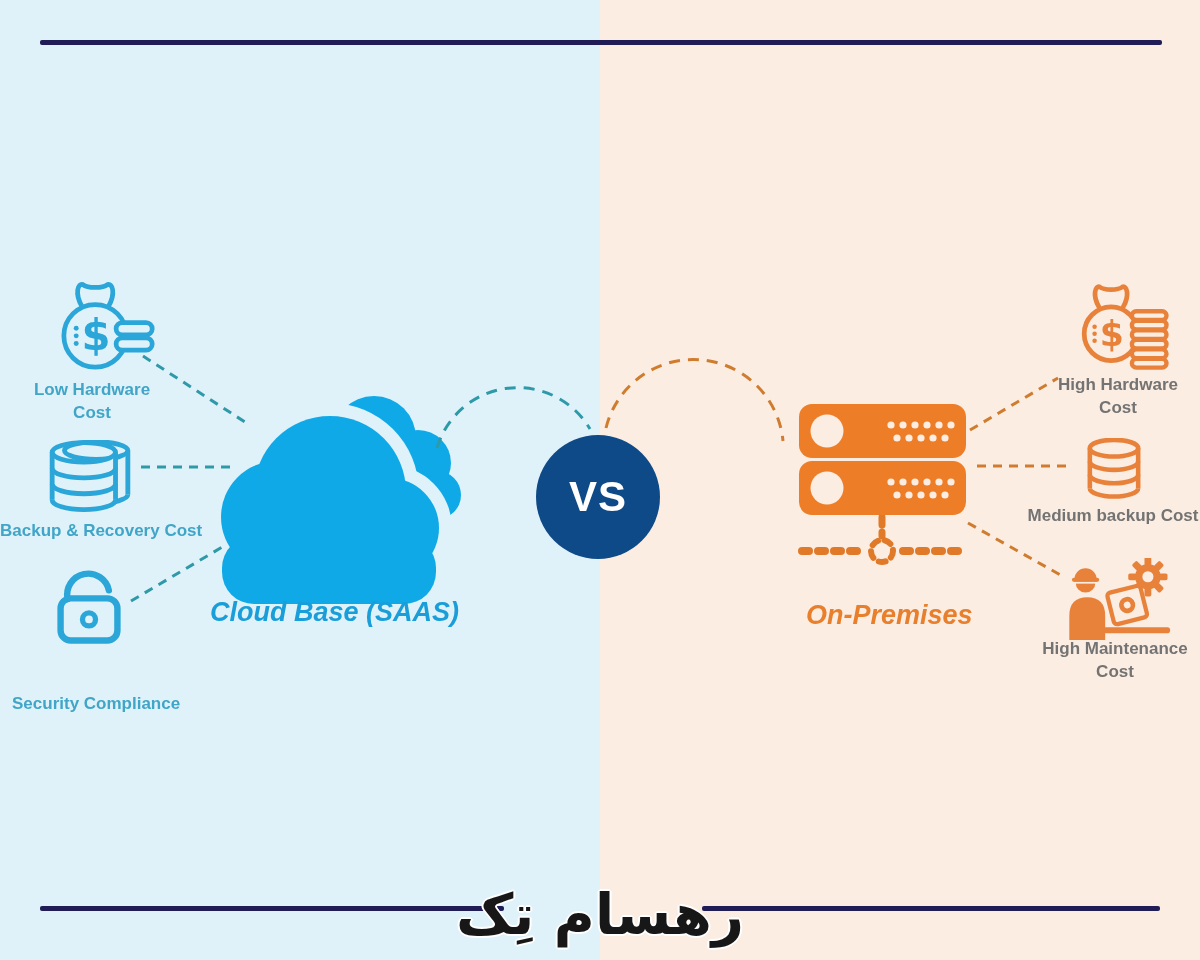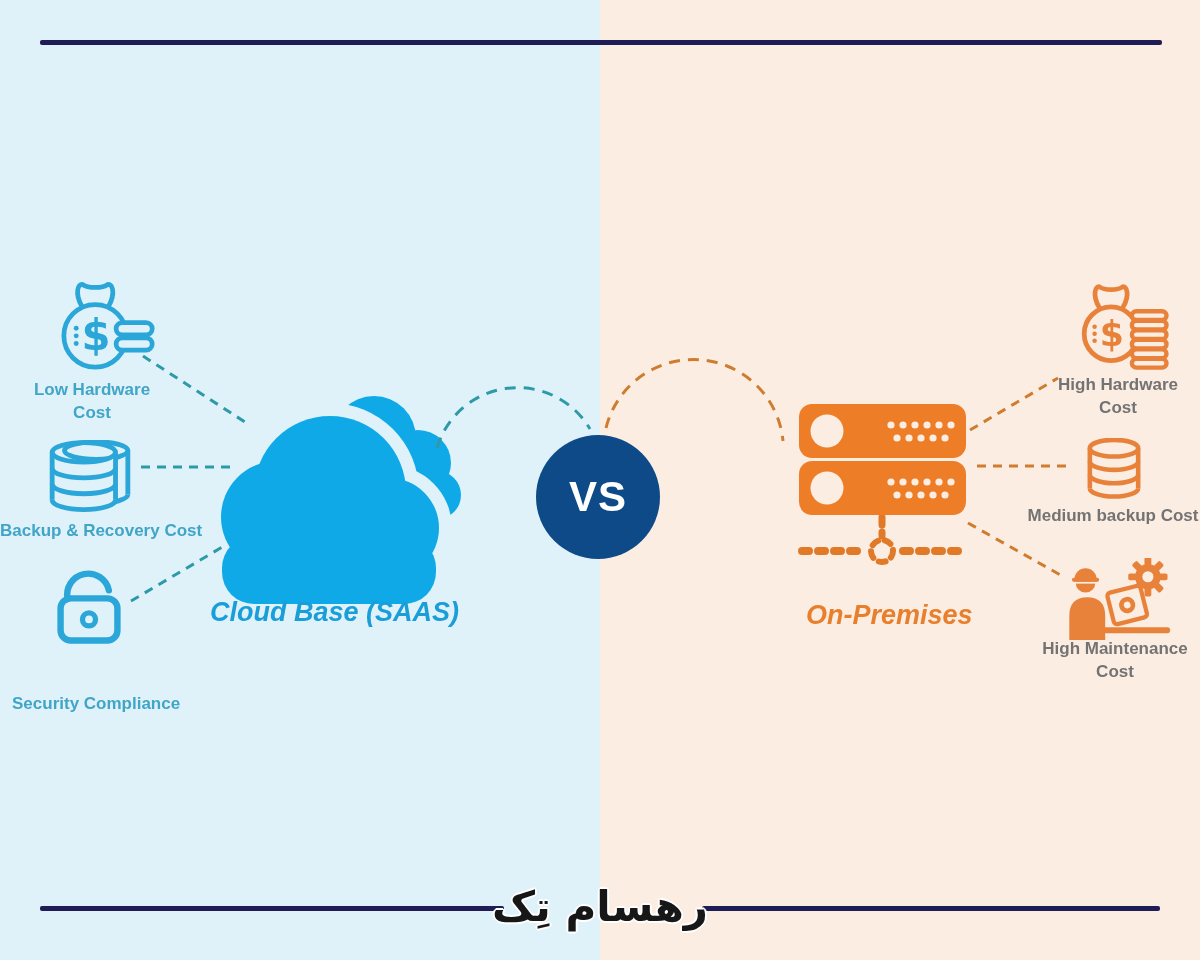--- a/index.html
+++ b/index.html
@@ -23,21 +23,21 @@
   .title-left{left:210px;top:597px;width:216px;color:#1a9ed9;}
   .title-right{left:806px;top:600px;width:150px;color:#e87f2c;}
   .nowrap{white-space:nowrap;}
   .vs-badge{
     position:absolute;left:536px;top:435px;width:124px;height:124px;border-radius:50%;
     background:#0d4a87;display:flex;align-items:center;justify-content:center;
   }
   .vs-badge span{color:#ffffff;font-size:42px;font-weight:600;letter-spacing:1px;}
   .footer-logo{
     position:absolute;left:450px;top:882px;width:300px;text-align:center;direction:rtl;
-    font-family:"DejaVu Sans",sans-serif;font-weight:bold;font-size:42px;color:#171717;
+    font-family:"DejaVu Sans",sans-serif;font-weight:bold;font-size:56px;color:#171717;
     text-shadow:-2px 0 0 #fff,2px 0 0 #fff,0 -2px 0 #fff,0 2px 0 #fff,-1px -1px 0 #fff,1px 1px 0 #fff,-1px 1px 0 #fff,1px -1px 0 #fff;
   }
 </style>
 </head>
 <body>
 
 <div class="canvas">
 
   <div class="bg-half bg-left"></div>
   <div class="bg-half bg-right"></div>

